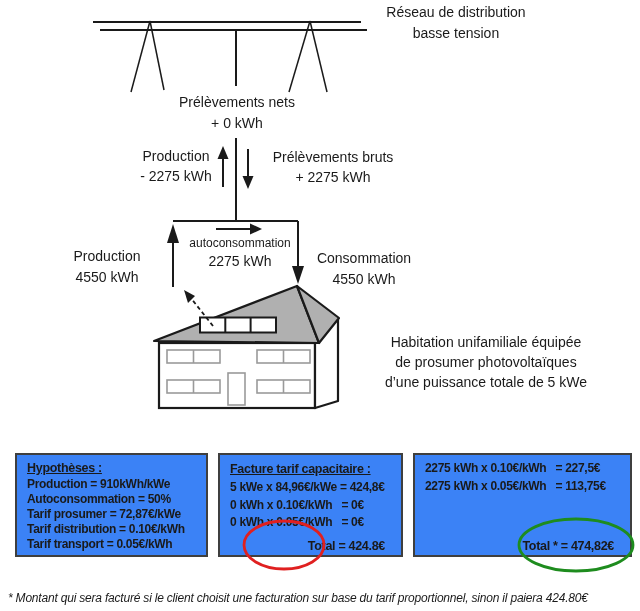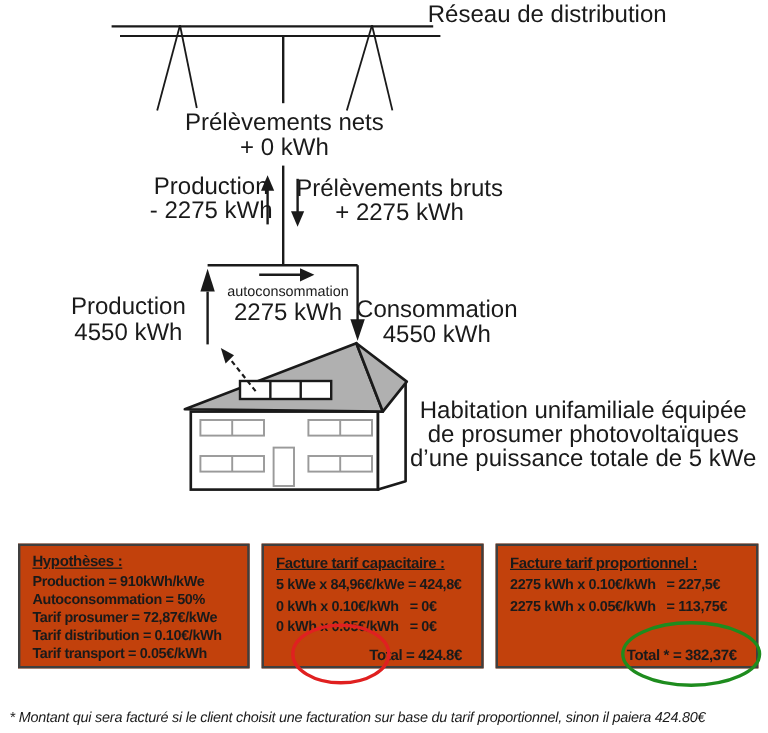--- a/index.html
+++ b/index.html
@@ -11,31 +11,31 @@
     height: 611px;
     background: #ffffff;
     overflow: hidden;
   }
   .layer { position: absolute; left: 0; top: 0; }
   .label {
     position: absolute;
     transform: translateX(-50%);
     text-align: center;
     white-space: nowrap;
-    font-size: 20px;
+    font-size: 14px;
     line-height: 21px;
     color: #1a1a1a;
   }
   .label.small { font-size: 12px; line-height: 13px; }
   .box {
     position: absolute;
     top: 453px;
     height: 104px;
     border: 2px solid #3f3f3f;
-    background: #c2410c;
+    background: #3b82f6;
     padding: 5px 10px 4px 10px;
     font-weight: 700;
     font-size: 12px;
     letter-spacing: -0.3px;
     color: #1a1a1a;
   }
   .box .box-title {
     text-decoration: underline;
     white-space: pre;
     font-size: 12.5px;
@@ -150,20 +150,21 @@
 
       <g>
         <line x1="213" y1="326" x2="190" y2="297" stroke="#1a1a1a" stroke-width="1.8" stroke-dasharray="4 3"></line>
         <polygon points="184,290 195,296 188,303" fill="#1a1a1a"></polygon>
       </g>
     </g>
   </svg>
 
   <div class="label" style="left:456px; top:2px;">
     <div>Réseau de distribution</div>
+    <div>basse tension</div>
   </div>
 
   <div class="label" style="left:237px; top:92px;">
     <div>Prélèvements nets</div>
     <div>+ 0 kWh</div>
   </div>
 
   <div class="label" style="left:176px; top:146px; line-height:20px;">
     <div>Production</div>
     <div>- 2275 kWh</div>
@@ -204,24 +205,23 @@
 
   <div class="box box2" style="left:218px; width:185px;">
     <div class="box-title">Facture tarif capacitaire :</div>
     <div class="box-line">5 kWe x 84,96€/kWe = 424,8€</div>
     <div class="box-line">0 kWh x 0.10€/kWh   = 0€</div>
     <div class="box-line">0 kWh x 0.05€/kWh   = 0€</div>
     <div class="box-total">Total = 424.8€</div>
   </div>
 
   <div class="box box3" style="left:413px; width:219px;">
-    <div class="box-title">Facture tarif proportionnel :</div>
     <div class="box-line">2275 kWh x 0.10€/kWh   = 227,5€</div>
     <div class="box-line">2275 kWh x 0.05€/kWh   = 113,75€</div>
-    <div class="box-total">Total * = 382,37€</div>
+    <div class="box-total">Total * = 474,82€</div>
   </div>
 
   <svg class="layer overlay" width="640" height="611" viewBox="0 0 640 611">
     <ellipse cx="284" cy="545" rx="40" ry="24" fill="none" stroke-width="2.8" stroke="#e02020"></ellipse>
     <ellipse cx="576" cy="545" rx="57" ry="26" fill="none" stroke-width="2.8" stroke="#1e8c1e"></ellipse>
   </svg>
 
   <div class="footnote">* Montant qui sera facturé si le client choisit une facturation sur base du tarif proportionnel, sinon il paiera 424.80€</div>
 
 </div>

